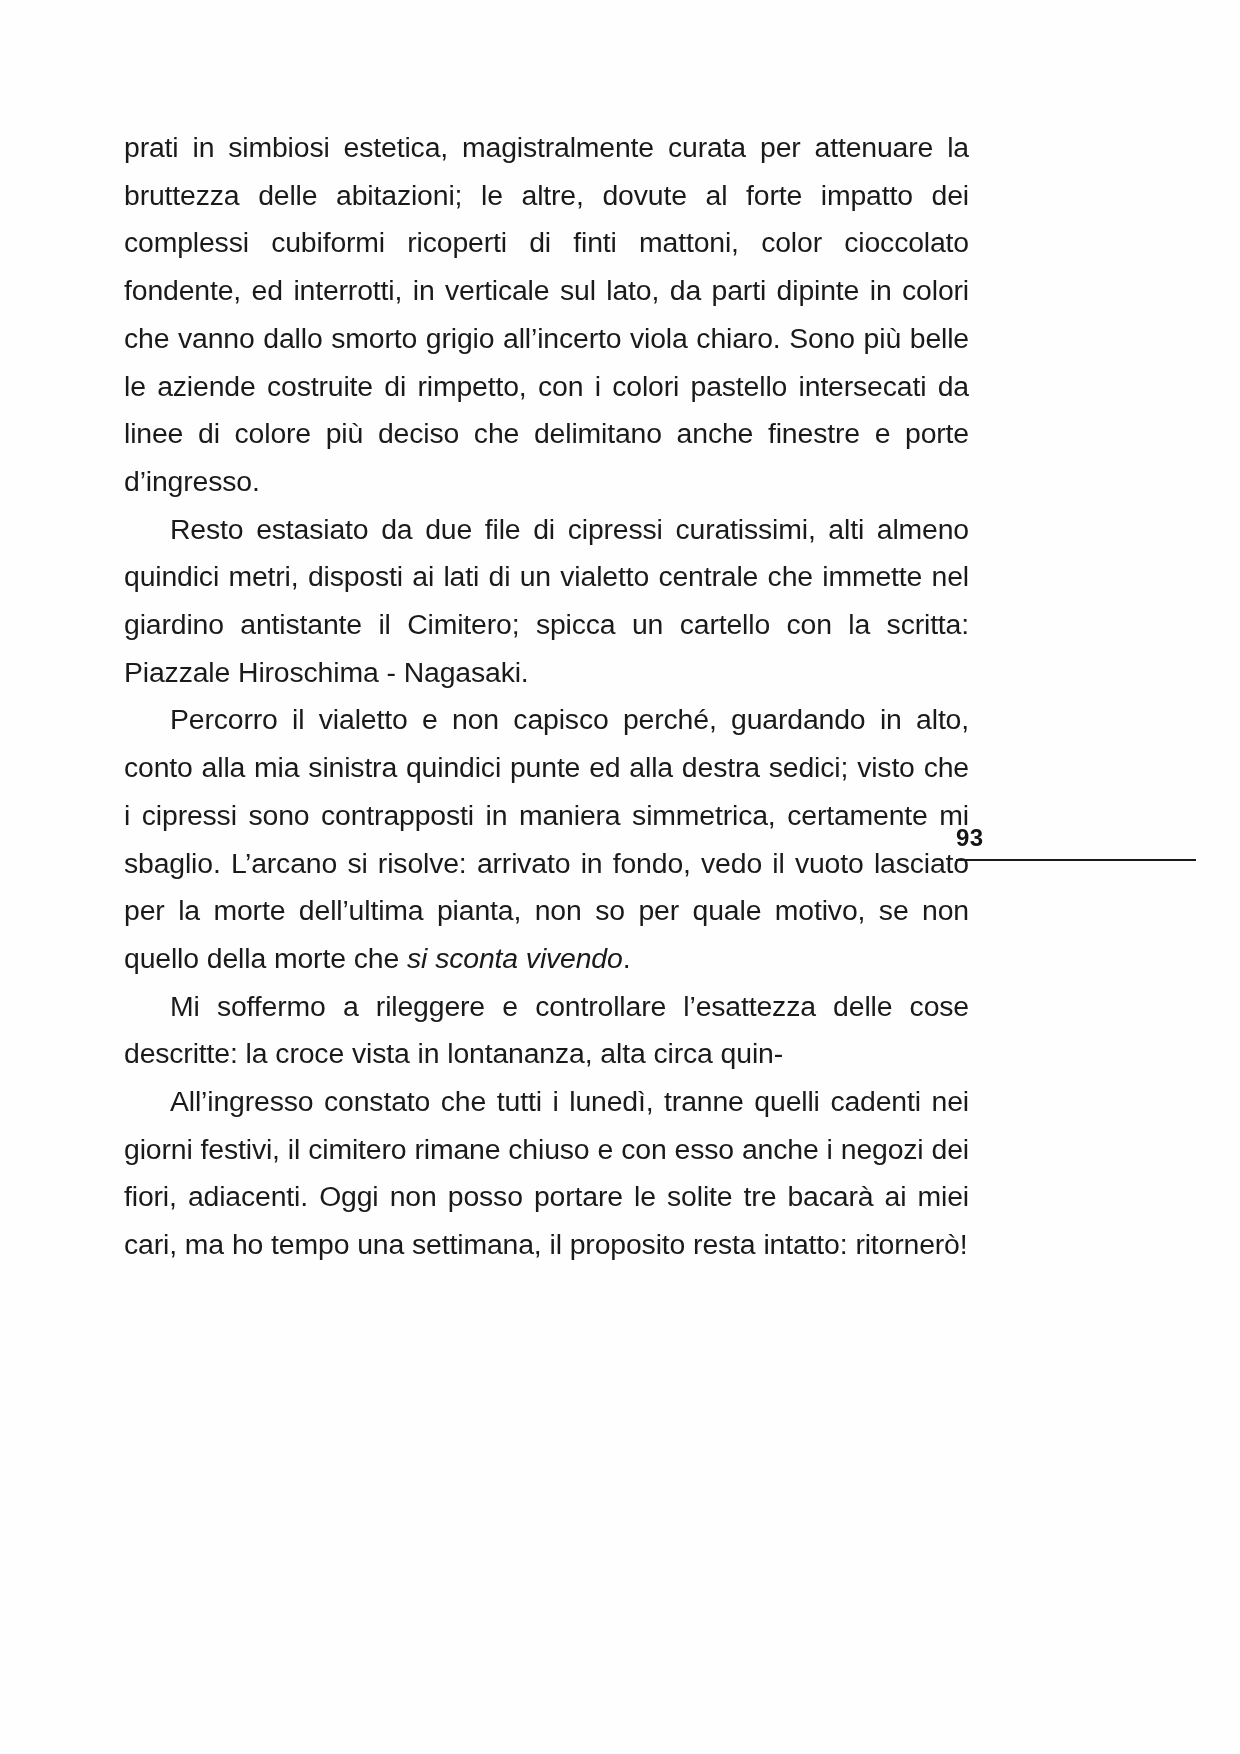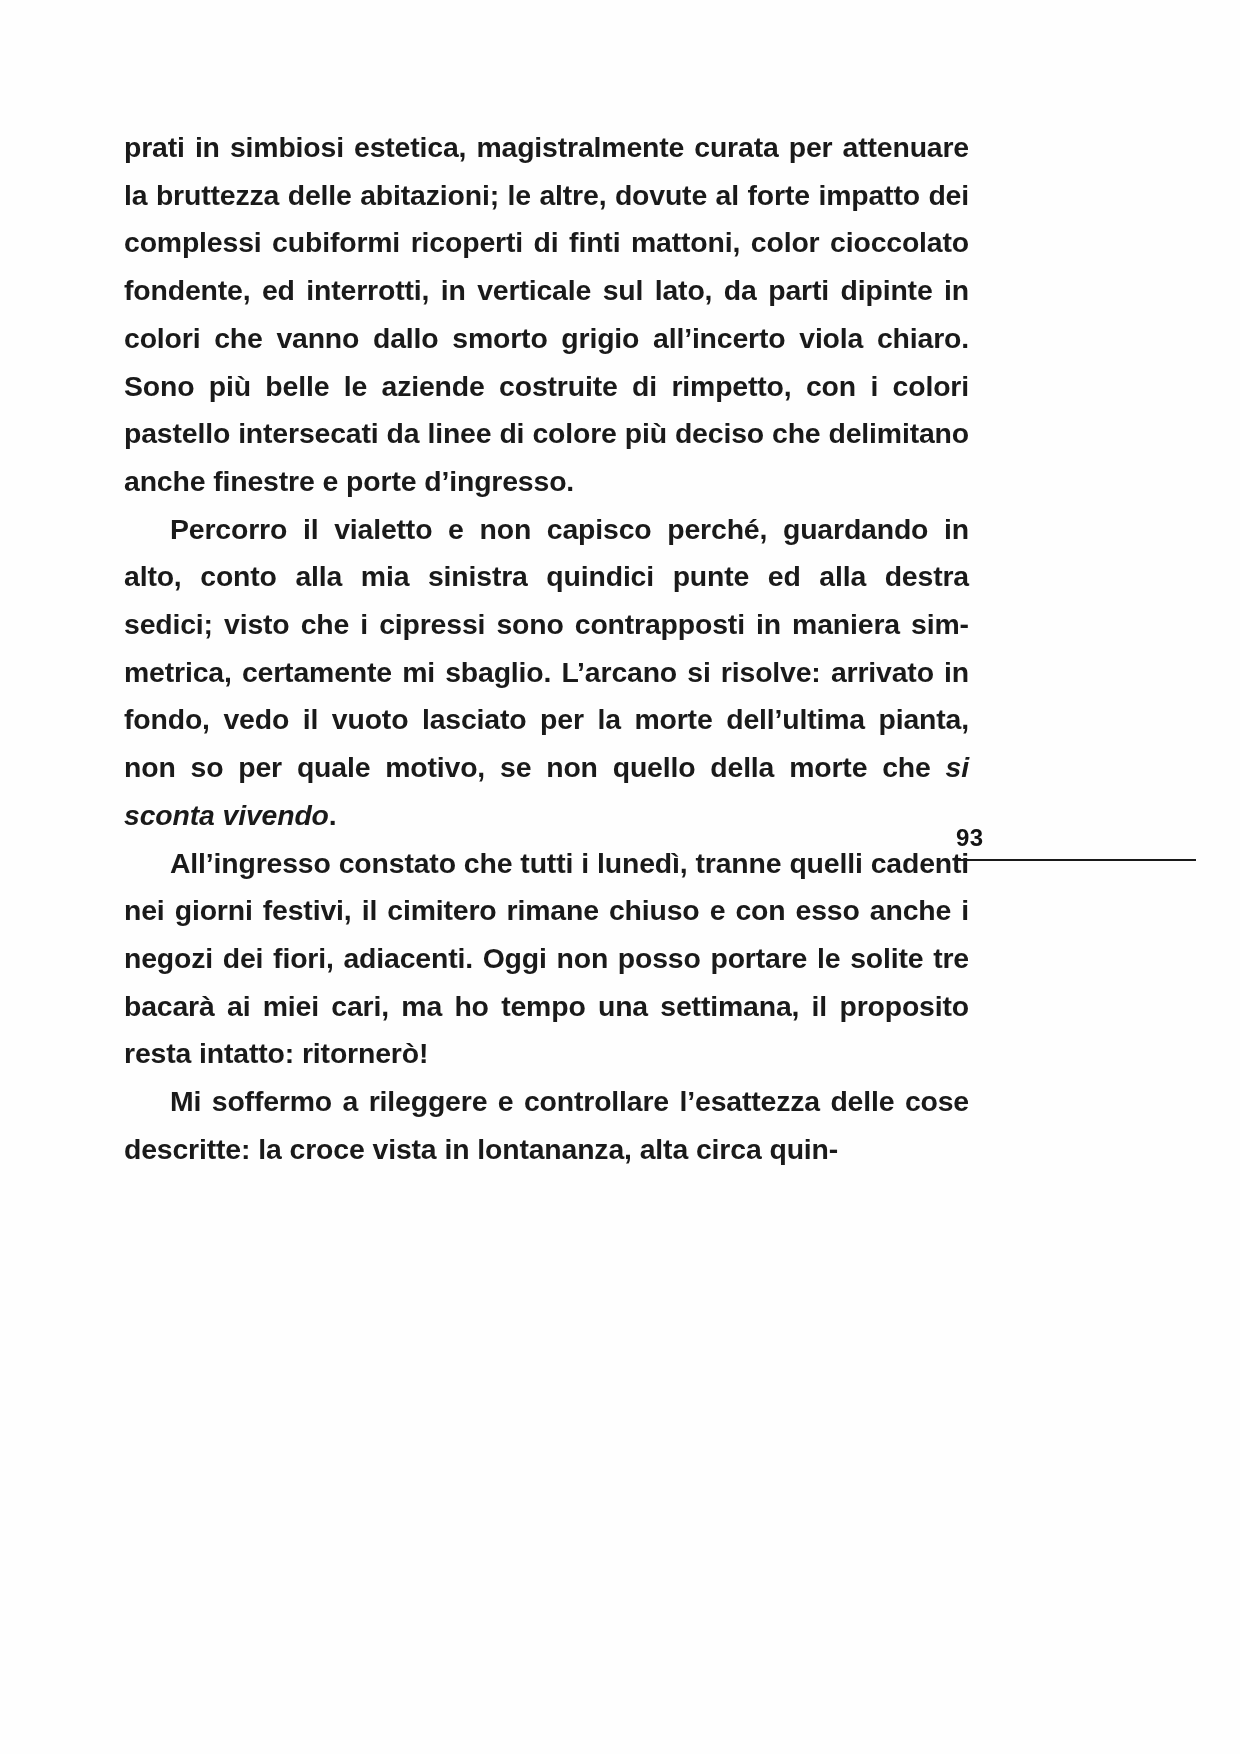--- a/index.html
+++ b/index.html
@@ -23,21 +23,20 @@
     height: 1754px;
     background: #fefefe;
   }
 
   
   #text-column {
     position: absolute;
     left: 124px;
     top: 124px;
     width: 845px;
-    font-weight: bold;
   }
 
   .para {
     margin: 0;
     text-align: justify;
     text-justify: inter-word;
     font-size: 28.4px;
     line-height: 47.7px;
     color: #1a1a1a;
     letter-spacing: -0.15px;
@@ -82,28 +81,29 @@
 <body>
 
 <div id="page">
 
   <div id="text-column">
 
     <p class="para">prati in simbiosi estetica, magistralmente curata per atte­nuare la bruttezza delle abitazioni; le altre, dovute al forte impatto dei complessi cubiformi ricoperti di finti mattoni, color cioccolato fondente, ed interrotti, in verticale sul lato, da parti dipinte in colori che vanno dallo smorto grigio al­l’incerto viola chiaro. Sono più belle le aziende costruite di rimpetto, con i colori pastello intersecati da linee di colore più deciso che delimitano anche finestre e porte d’ingresso.</p>
 
 
 
+    <p class="para indent">Resto estasiato da due file di cipressi curatissimi, alti al­meno quindici metri, disposti ai lati di un vialetto centrale che immette nel giardino antistante il Cimitero; spicca un cartello con la scritta: Piazzale Hiroschima - Nagasaki.</p>
 
     <p class="para indent">
       <span>Percorro il vialetto e non capisco perché, guardando in alto, conto alla mia sinistra quindici punte ed alla destra sedici; visto che i cipressi sono contrapposti in maniera sim­metrica, certamente mi sbaglio. L’arcano si risolve: arrivato in fondo, vedo il vuoto lasciato per la morte dell’ultima pianta, non so per quale motivo, se non quello della morte che </span><em>si sconta vivendo</em><span>.</span>
     </p>
 
+    <p class="para indent">Mi soffermo a rileggere e controllare l’esattezza delle cose descritte: la croce vista in lontananza, alta circa quin-</p>
+
     <p class="para indent">All’ingresso constato che tutti i lunedì, tranne quelli ca­denti nei giorni festivi, il cimitero rimane chiuso e con esso anche i negozi dei fiori, adiacenti. Oggi non posso portare le solite tre bacarà ai miei cari, ma ho tempo una setti­mana, il proposito resta intatto: ritornerò!</p>
-
-    <p class="para indent">Mi soffermo a rileggere e controllare l’esattezza delle cose descritte: la croce vista in lontananza, alta circa quin-</p>
 
   </div>
 
   <div id="folio">
     <span id="folio-number">93</span>
     <div id="folio-rule"></div>
   </div>
 
 </div>
 

